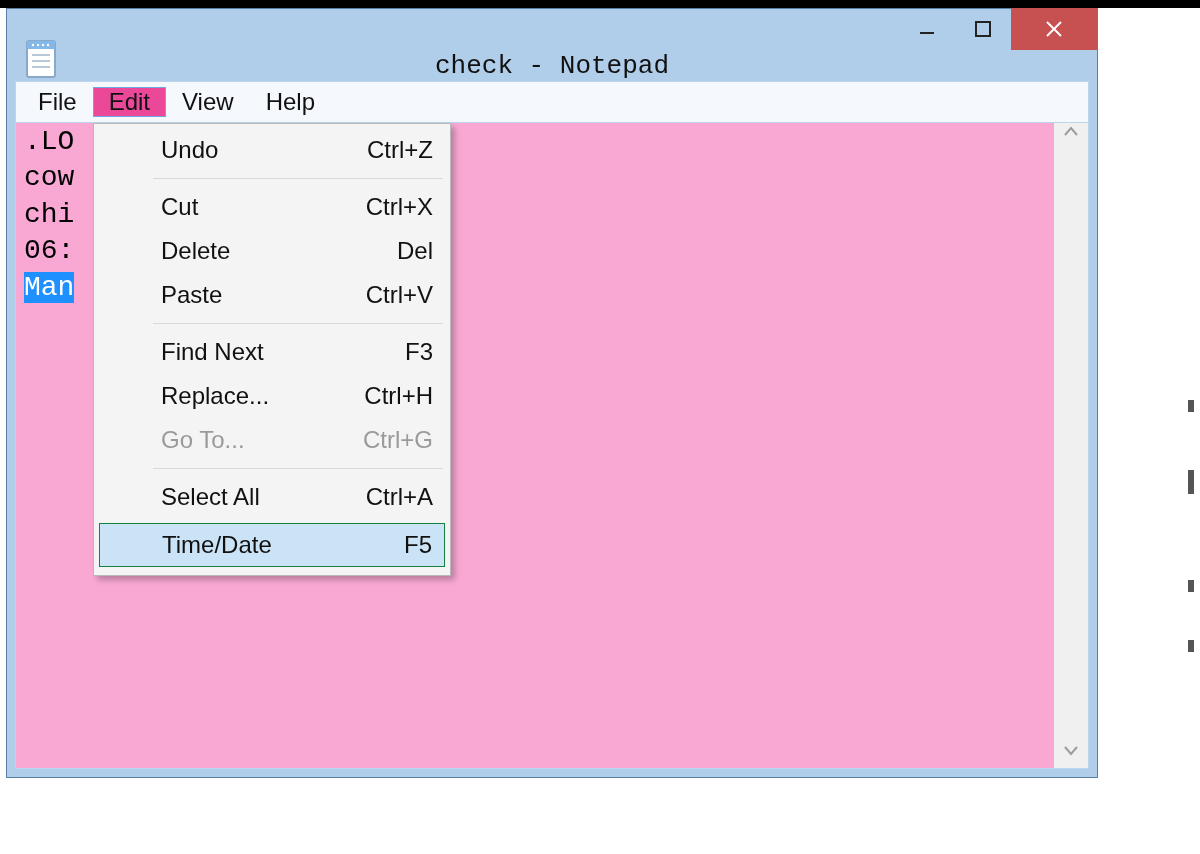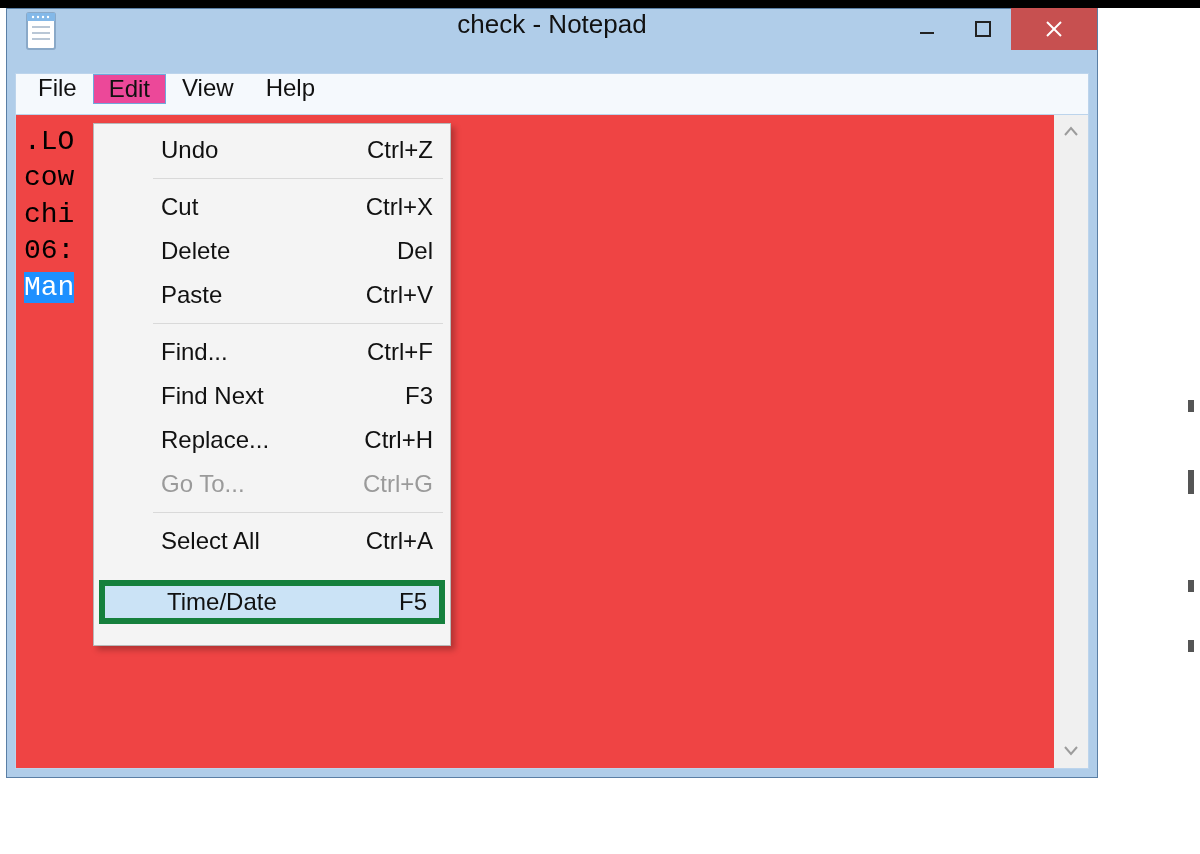--- a/index.html
+++ b/index.html
@@ -31,25 +31,26 @@
     position: absolute;
     left: 6px;
     top: 8px;
     width: 1092px;
     height: 770px;
     background: #b0cde9;
     border: 1px solid #5a7fa5;
     box-sizing: border-box;
   }
   .titlebar {
-    height: 64px;
+    height: 72px;
     width: 100%;
     display: flex;
-    align-items: flex-start;
+    align-items: flex-end;
     position: relative;
+    font-family: Liberation Mono, monospace;
   }
   .titlebar .icon-slot {
     width: 44px;
     height: 44px;
     margin-left: 12px;
     display: flex;
     align-items: center;
     justify-content: center;
   }
   .titlebar .title-text {
@@ -87,21 +88,21 @@
     justify-content: center;
     color: #fff;
   }
   
   .menubar {
     height: 42px;
     background: #f5f9fd;
     border: 1px solid #bcd4ec;
     margin: 0 8px;
     display: flex;
-    align-items: flex-start;
+    align-items: center;
     padding: 0 6px;
     box-sizing: border-box;
     position: relative;
     z-index: 10;
   }
   .menu-item {
     padding: 0 16px;
     display: flex;
     align-items: center;
     font-size: 24px;
@@ -113,21 +114,21 @@
     box-sizing: border-box;
     padding: 0 15px;
   }
   
   .client {
     position: absolute;
     left: 8px;
     right: 8px;
     top: 104px; 
     bottom: 8px;
-    background: #ef4444;
+    background: #f9a8d4;
     border: 1px solid #bcd4ec;
     box-sizing: border-box;
   }
   .text-area {
     position: absolute;
     left: 0; right: 36px; top: 0; bottom: 0;
     padding: 10px 8px;
     font-family: Consolas, "Courier New", monospace;
     font-size: 28px;
     line-height: 1.3;
@@ -188,22 +189,22 @@
     padding-left: 64px;
     padding-right: 14px;
   }
   .dd-row.disabled { color: #9a9a9a; gap: 16px; }
   .dd-row .shortcut {
     margin-left: auto;
     color: inherit;
   }
   .dd-row.highlight {
     background: #cbe3f6;
-    border: 6px solid #15803d;
-    margin: 17px 2px;
+    border: 1px solid #15803d;
+    margin: 4px 2px;
     padding-left: 62px;
     padding-right: 12px;
     box-sizing: border-box;
   }
   .dd-sep {
     height: 1px;
     background: #d9d9d9;
     margin: 6px 4px 6px 56px;
   }
   
@@ -306,24 +307,20 @@
         <span>Delete</span>
         <span class="shortcut">Del</span>
       </div>
       <div class="dd-row">
         <span>Paste</span>
         <span class="shortcut">Ctrl+V</span>
       </div>
       <div class="dd-sep"></div>
 
       <div class="dd-row">
-        <span>Find...</span>
-        <span class="shortcut">Ctrl+F</span>
-      </div>
-      <div class="dd-row">
         <span>Find Next</span>
         <span class="shortcut">F3</span>
       </div>
       <div class="dd-row">
         <span>Replace...</span>
         <span class="shortcut">Ctrl+H</span>
       </div>
       <div class="dd-row disabled">
         <span>Go To...</span>
         <span class="shortcut">Ctrl+G</span>

